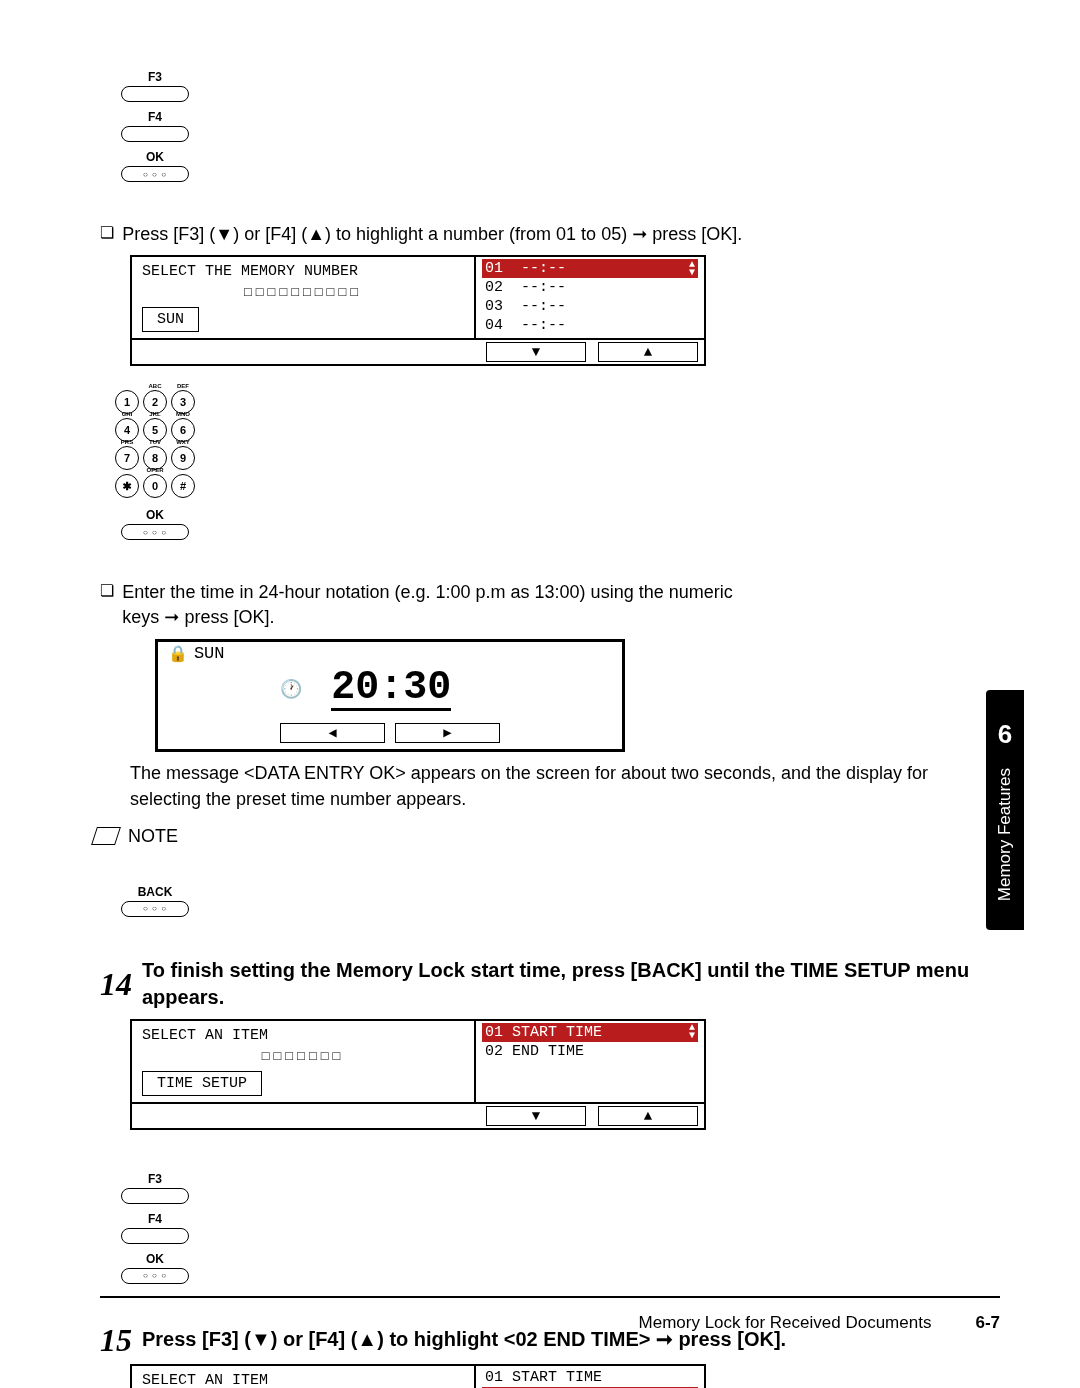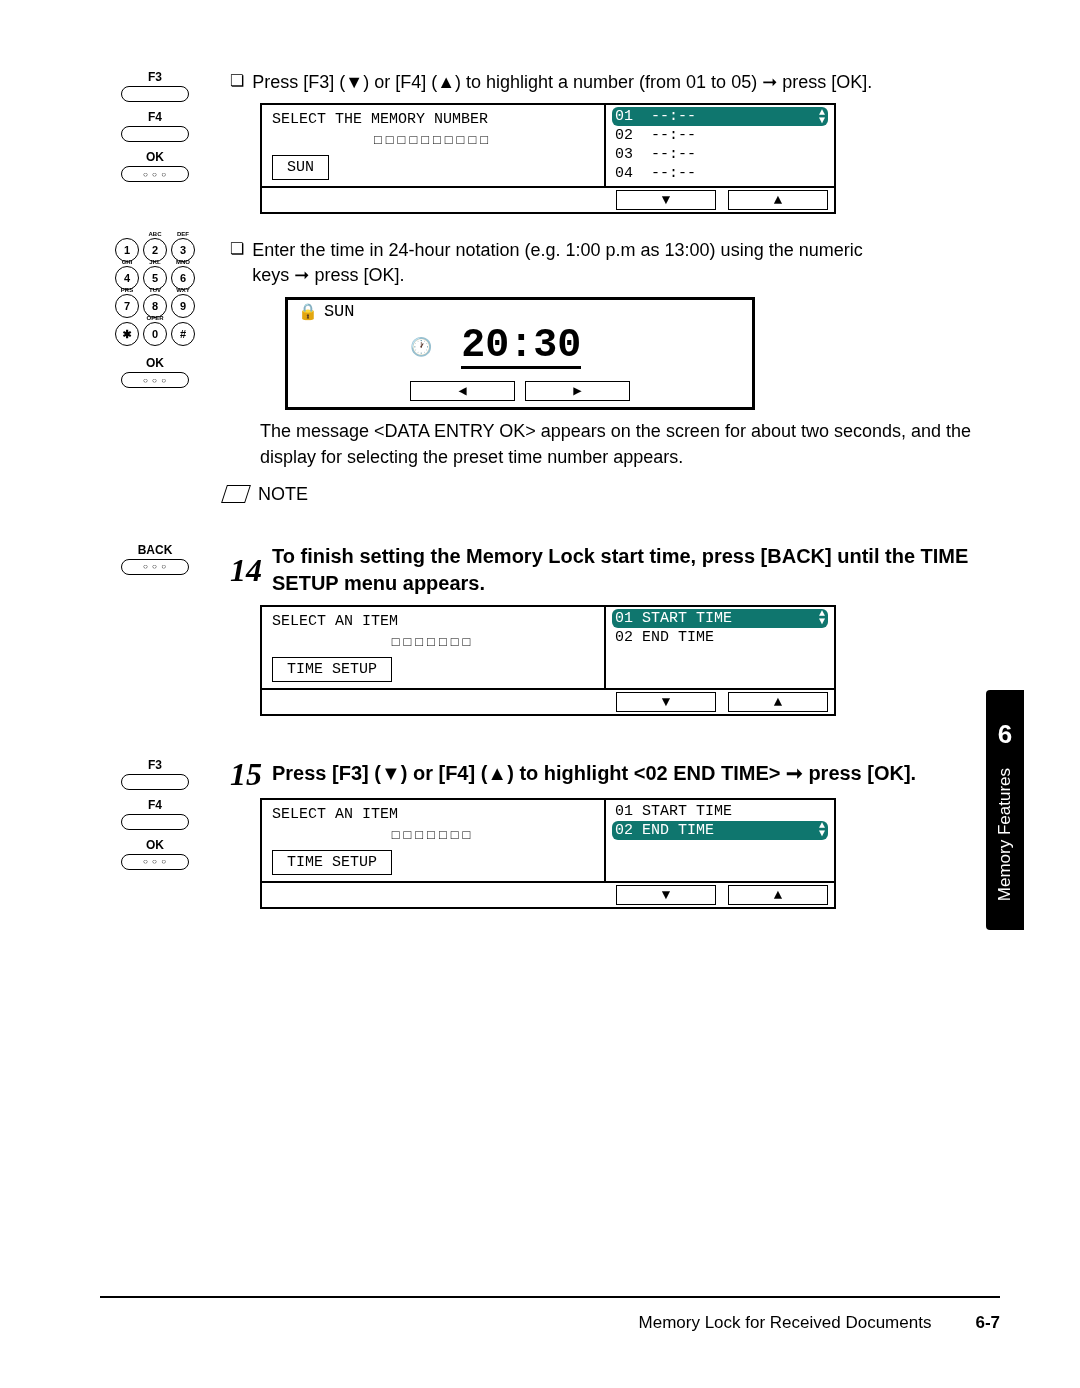--- a/index.html
+++ b/index.html
@@ -4,21 +4,21 @@
   <style>
     * { box-sizing: border-box; margin: 0; padding: 0; }
     body {
       width: 1080px;
       height: 1388px;
       font-family: Arial, Helvetica, sans-serif;
       background: #fff;
       position: relative;
       padding: 70px 80px 60px 100px;
     }
-    .row { display: flex; gap: 20px; align-items: flex-start; margin-bottom: 16px; }
+    .row { display: flex; gap: 32px; align-items: flex-start; margin-bottom: 16px; flex-direction: column; }
     .left-col { width: 110px; flex-shrink: 0; }
     .right-col { flex: 1; }
 
     
     .key-btn {
       width: 68px;
       margin: 0 auto 8px;
       text-align: center;
     }
     .key-label { font-size: 12px; font-weight: bold; margin-bottom: 2px; }
@@ -44,21 +44,21 @@
     .lcd {
       border: 2px solid #000; width: 576px; margin: 8px 0 8px 30px;
       font-family: "Courier New", monospace;
     }
     .lcd-main { display: flex; }
     .lcd-left { flex: 1; padding: 6px 10px; font-size: 15px; }
     .lcd-left .sub-row { display: flex; justify-content: center; letter-spacing: 4px; font-size: 13px; margin: 5px 0; }
     .lcd-left .box { border: 1.5px solid #000; display: inline-block; padding: 3px 14px; margin-top: 2px; font-size: 15px; }
     .lcd-right { width: 230px; border-left: 2px solid #000; padding: 2px 6px; font-size: 15px; }
     .lcd-item { padding: 1px 3px; display:flex; justify-content:space-between; align-items:center; white-space: pre; }
-    .lcd-item.sel { background: #0f766e; color: #fff; border-radius: 6px; }
+    .lcd-item.sel { background: #b91c1c; color: #fff; }
     .lcd-foot {
       display: flex; justify-content: flex-end; gap: 12px;
       border-top: 2px solid #000; padding: 2px 6px;
     }
     .foot-btn {
       width: 100px; height: 20px; border: 1.5px solid #000;
       display: flex; align-items: center; justify-content: center; font-size: 14px;
     }
 
     

